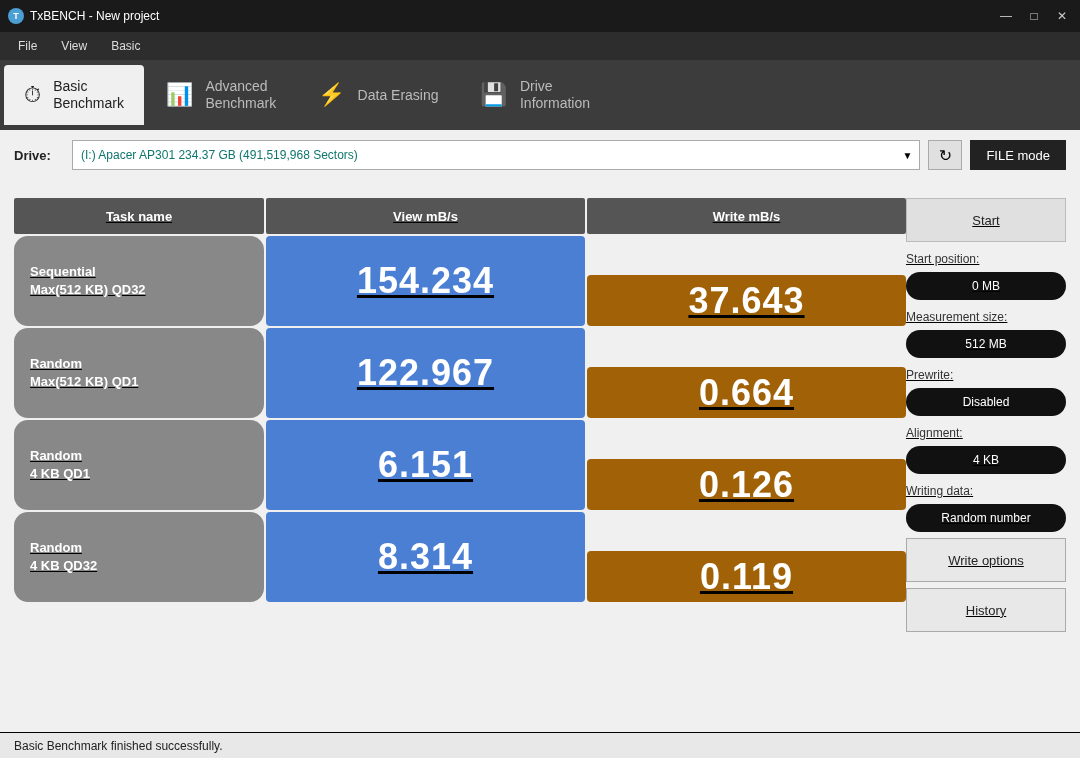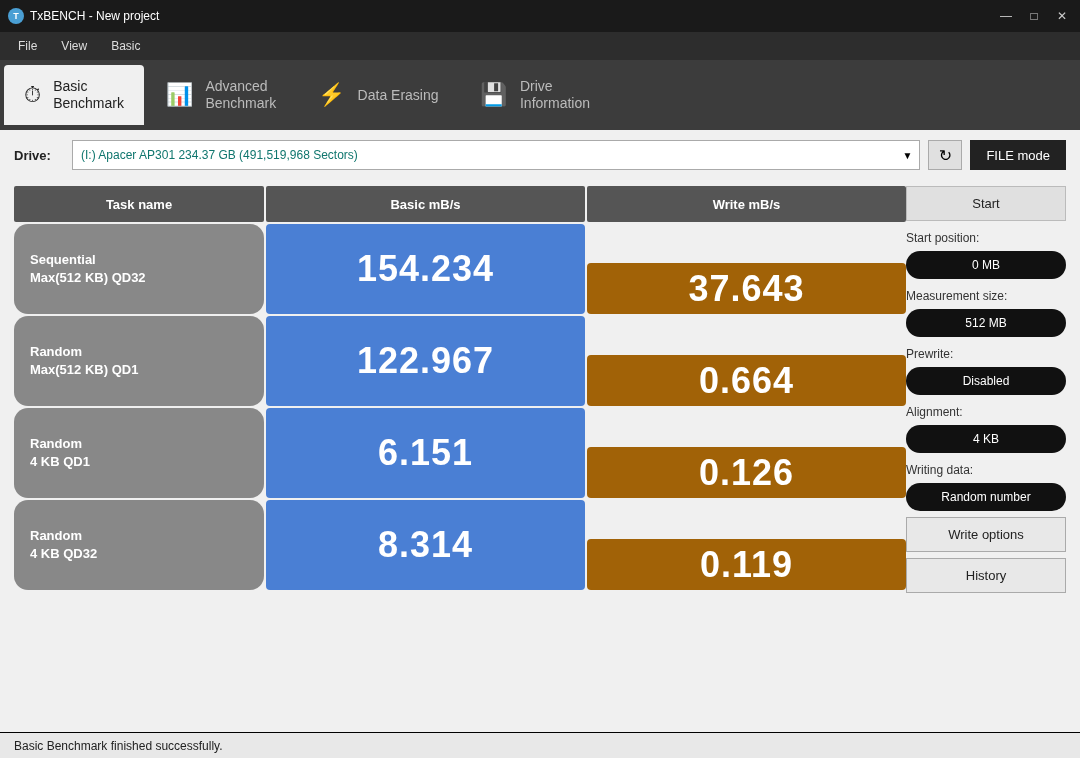--- a/index.html
+++ b/index.html
@@ -103,21 +103,21 @@
       display: flex;
       flex-direction: column;
       padding: 10px 14px;
     }
 
     
     .drive-row {
       display: flex;
       align-items: center;
       gap: 8px;
-      margin-bottom: 16px;
+      margin-bottom: 28px;
     }
     .drive-label {
       font-size: 13px;
       font-weight: 600;
       color: #222;
       min-width: 50px;
     }
     .drive-select-wrapper {
       flex: 1;
       position: relative;
@@ -158,20 +158,21 @@
       font-size: 13px;
       cursor: pointer;
       font-weight: 500;
     }
 
     
     .benchmark-layout {
       display: flex;
       gap: 0;
       flex: 1;
+      text-decoration: underline;
     }
 
     
     .benchmark-table {
       flex: 1;
       display: flex;
       flex-direction: column;
       gap: 2px;
     }
 
@@ -228,21 +229,21 @@
     
     .right-panel {
       width: 160px;
       display: flex;
       flex-direction: column;
       gap: 6px;
     }
     .panel-btn {
       background: #e8e8e8;
       border: 1px solid #aaa;
-      height: 35px;
+      height: 44px;
       cursor: pointer;
       font-size: 13px;
       font-weight: 500;
       color: #222;
       width: 100%;
     }
     .panel-label {
       font-size: 12px;
       color: #333;
       font-weight: 500;
@@ -321,21 +322,21 @@
     <button class="drive-refresh-btn">↻</button>
     <button class="file-mode-btn">FILE mode</button>
   </div>
 
   <div class="benchmark-layout">
 
     <div class="benchmark-table">
 
       <div class="bench-header">
         <div class="bench-header-cell task">Task name</div>
-        <div class="bench-header-cell">Basic mB/s</div>
+        <div class="bench-header-cell">View mB/s</div>
         <div class="bench-header-cell">Write mB/s</div>
       </div>
 
       <div class="bench-row">
         <div class="bench-task-cell">Sequential<br>Max(512 KB) QD32</div>
         <div class="bench-value-cell read">154.234</div>
         <div class="bench-value-cell write">37.643</div>
       </div>
 
       <div class="bench-row">

